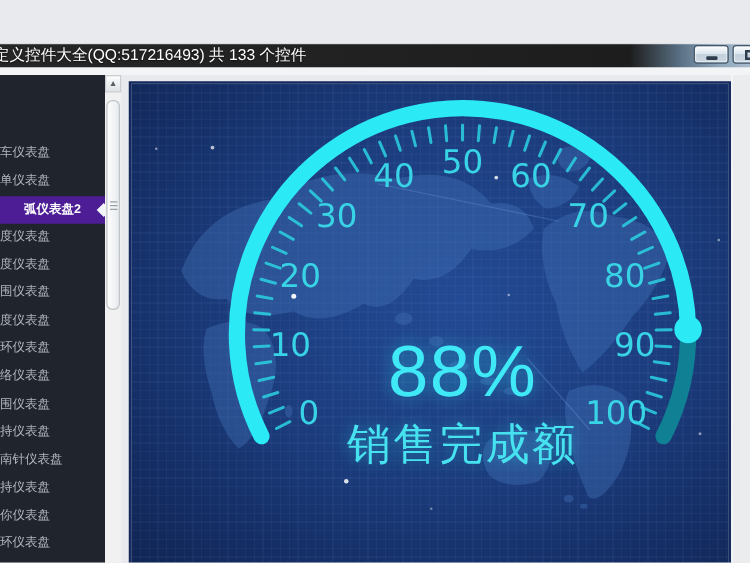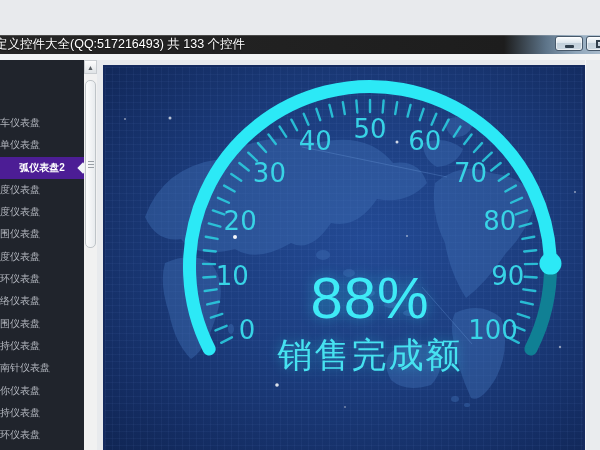--- a/index.html
+++ b/index.html
@@ -101,22 +101,22 @@
         <div class="sb-item selected">弧仪表盘2<div class="sb-marker"></div></div>
         <div class="sb-item">度仪表盘</div>
         <div class="sb-item">度仪表盘</div>
         <div class="sb-item">围仪表盘</div>
         <div class="sb-item">度仪表盘</div>
         <div class="sb-item">环仪表盘</div>
         <div class="sb-item">络仪表盘</div>
         <div class="sb-item">围仪表盘</div>
         <div class="sb-item">持仪表盘</div>
         <div class="sb-item">南针仪表盘</div>
+        <div class="sb-item">持仪表盘</div>
         <div class="sb-item">你仪表盘</div>
-        <div class="sb-item">持仪表盘</div>
         <div class="sb-item">环仪表盘</div>
         <div class="sb-item">机仪表盘</div>
       </div>
   </div>
 
   <div class="v-scrollbar">
     <div class="sc-btn sc-up">▲</div>
     <div class="sc-thumb">
       <div class="sc-grip"></div>
     </div>

